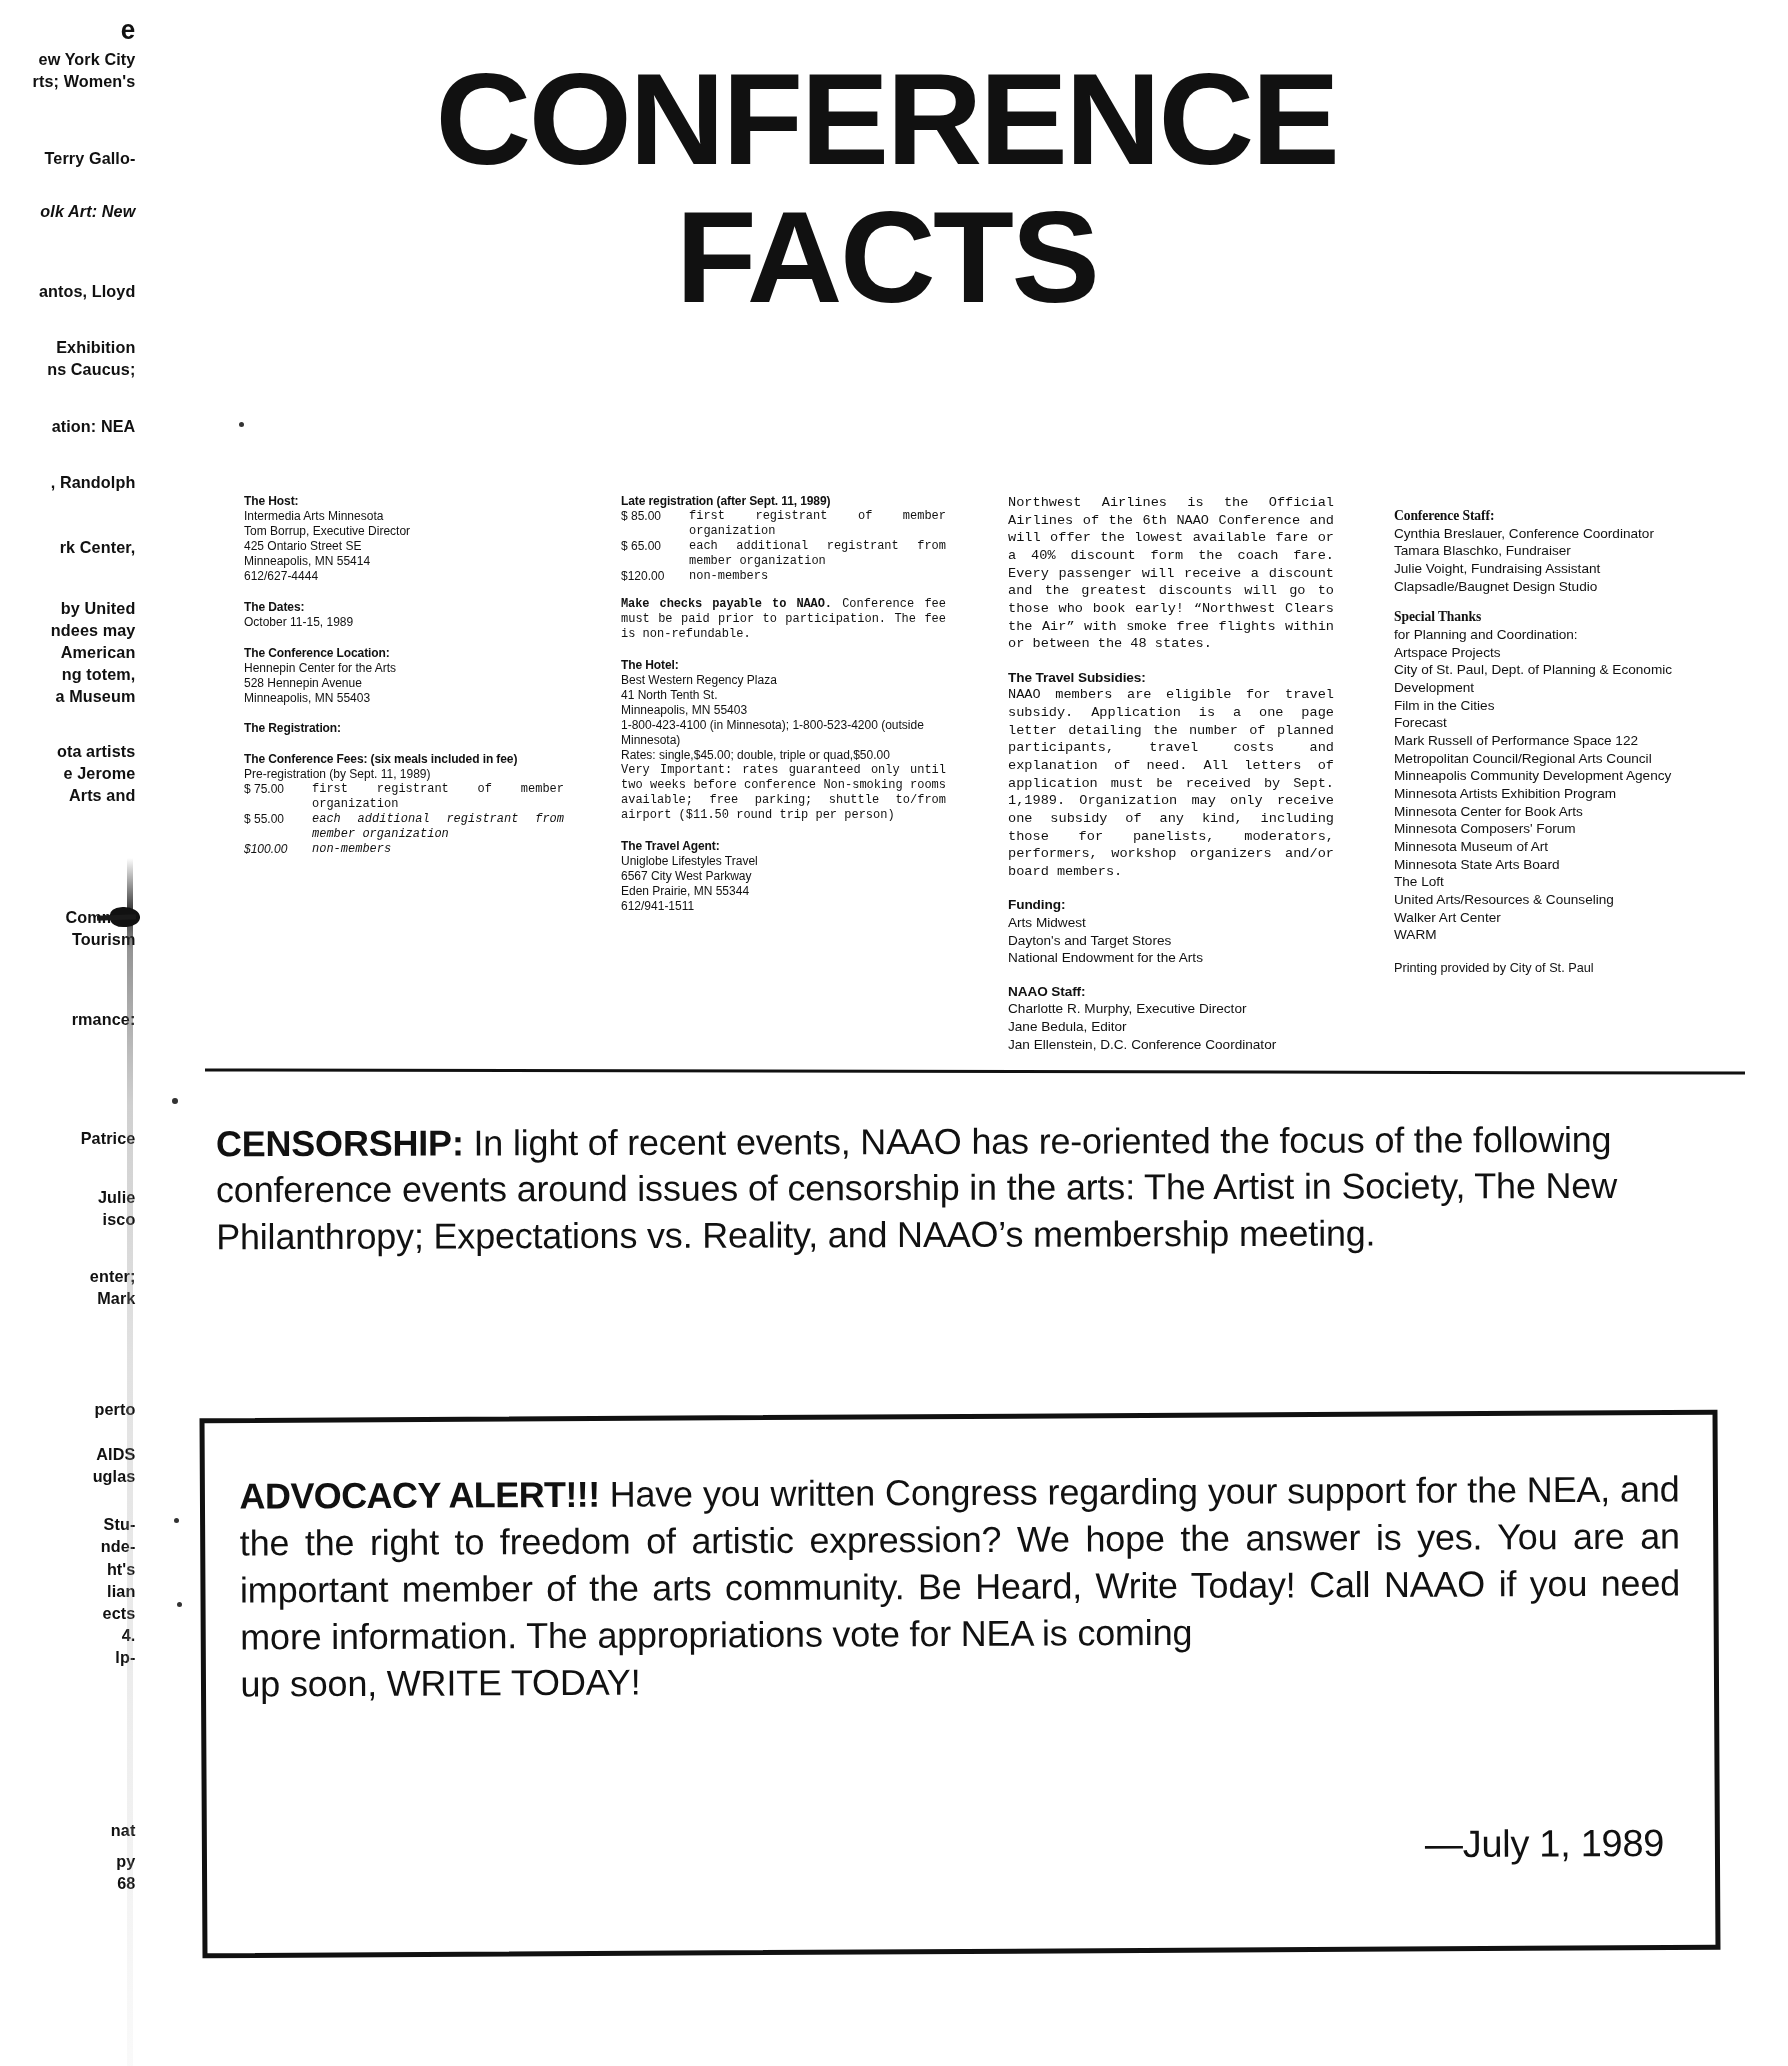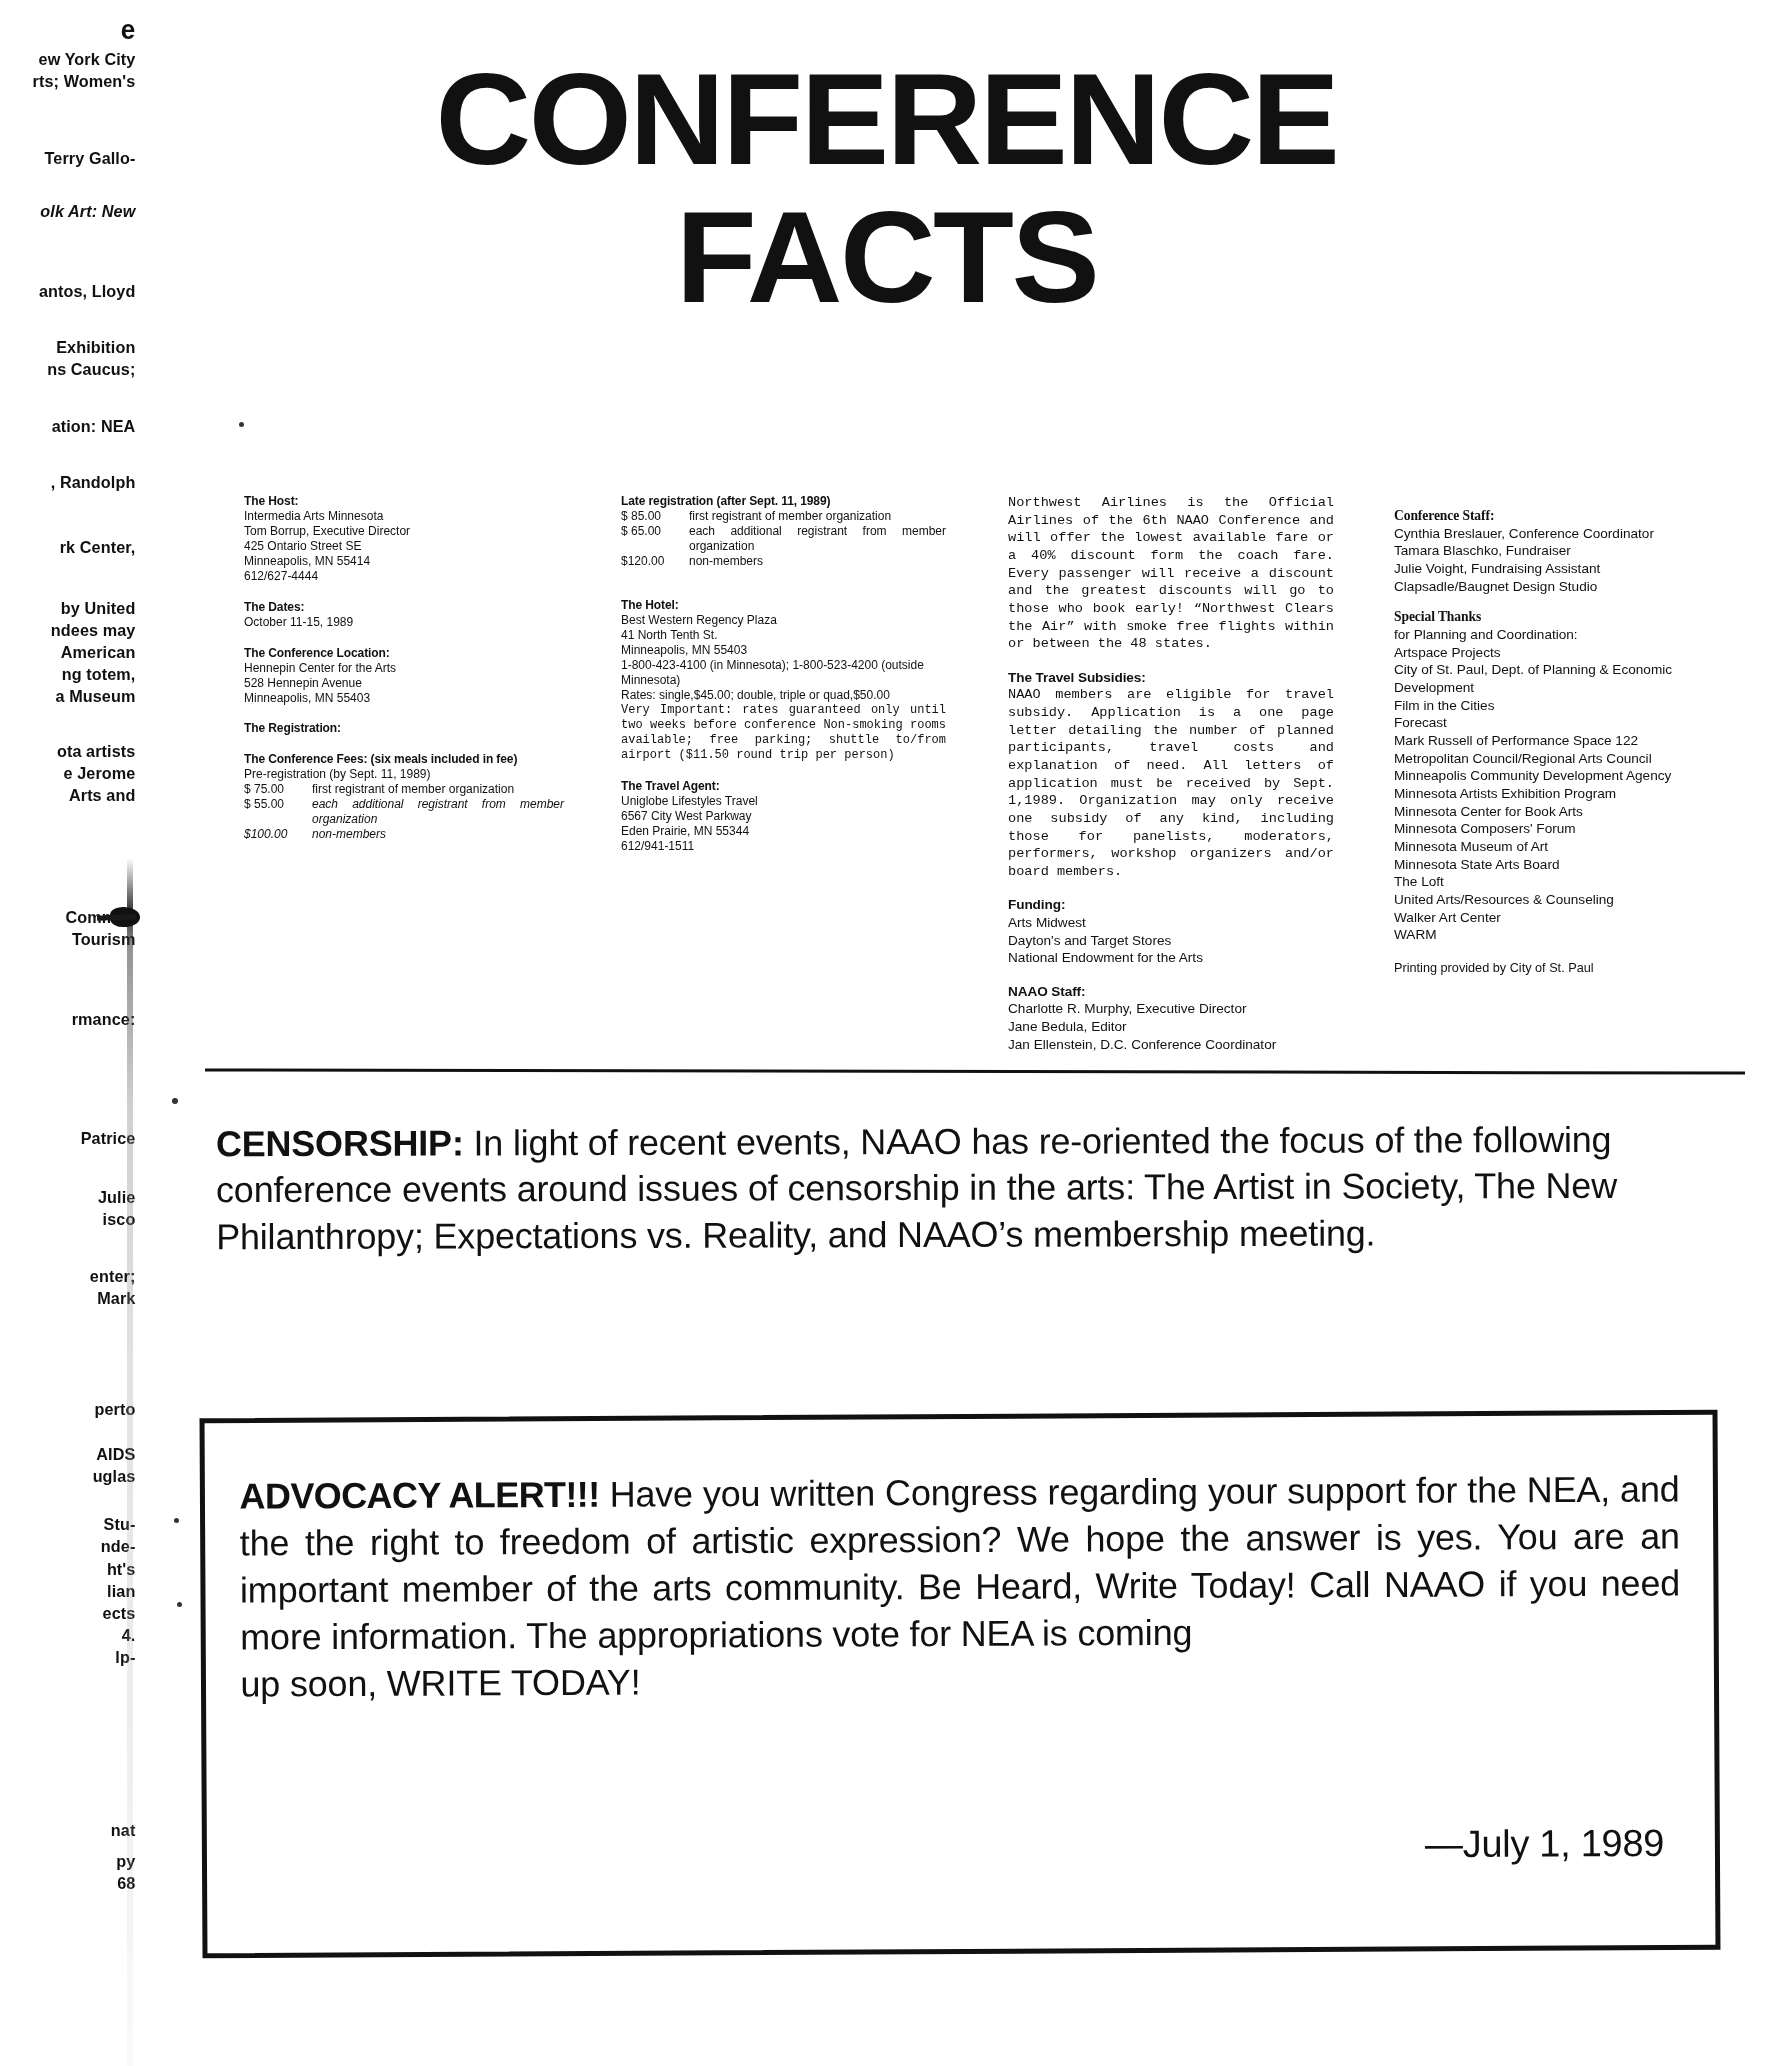--- a/index.html
+++ b/index.html
@@ -54,21 +54,21 @@
   .col.c2{left:377px;width:325px;}
   .col.c3{left:764px;width:326px;}
   .col.c4{left:1150px;width:344px;}
   .hd{font-weight:800;margin-top:15.6px;letter-spacing:-0.1px;}
   .hd.first{margin-top:0;}
   .ln{white-space:normal;}
   .just{text-align:justify;font-family:Liberation Mono, monospace;}
   .fee{display:flex;margin-top:0;}
   .fee .amt{width:68px;flex:none;}
   .fee .amt.ital{font-style:italic;}
-  .fee .dsc{flex:1;text-align:justify;}
+  .fee .dsc{flex:1;text-align:justify;font-family:Liberation Mono, monospace;}
   .fee .dsc.ital{font-style:italic;}
   .gap{height:13px;}
   .col.c3,.col.c4{font-size:13.6px;line-height:1.30;}
   .col.c4 .hd{margin-top:13px;font-family:Liberation Serif, serif;}
   .printing{margin-top:15.6px;font-size:12.7px;}
 
   
   .rule{
     position:absolute;left:205px;top:1070px;width:1540px;height:3.2px;
     background:#111;transform:rotate(.12deg);
@@ -205,20 +205,21 @@
       <div class="fee">
         <div class="amt">$ 65.00</div>
         <div class="dsc">each additional registrant from member organization</div>
       </div>
       <div class="fee">
         <div class="amt">$120.00</div>
         <div class="dsc">non-members</div>
       </div>
 
       <div class="gap"></div>
+      <div class="ln just"><span class="hd" style="margin:0;display:inline">Make checks payable to NAAO.</span><span> Conference fee must be paid prior to participation. The fee is non-refundable.</span></div>
 
       <div class="hd">The Hotel:</div>
       <div class="ln">Best Western Regency Plaza</div>
       <div class="ln">41 North Tenth St.</div>
       <div class="ln">Minneapolis, MN 55403</div>
       <div class="ln">1-800-423-4100 (in Minnesota); 1-800-523-4200 (outside Minnesota)</div>
       <div class="ln">Rates: single,$45.00; double, triple or quad,$50.00</div>
       <div class="ln just">Very Important: rates guaranteed only until two weeks before conference Non-smoking rooms available; free parking; shuttle to/from airport ($11.50 round trip per person)</div>
 
       <div class="hd">The Travel Agent:</div>

